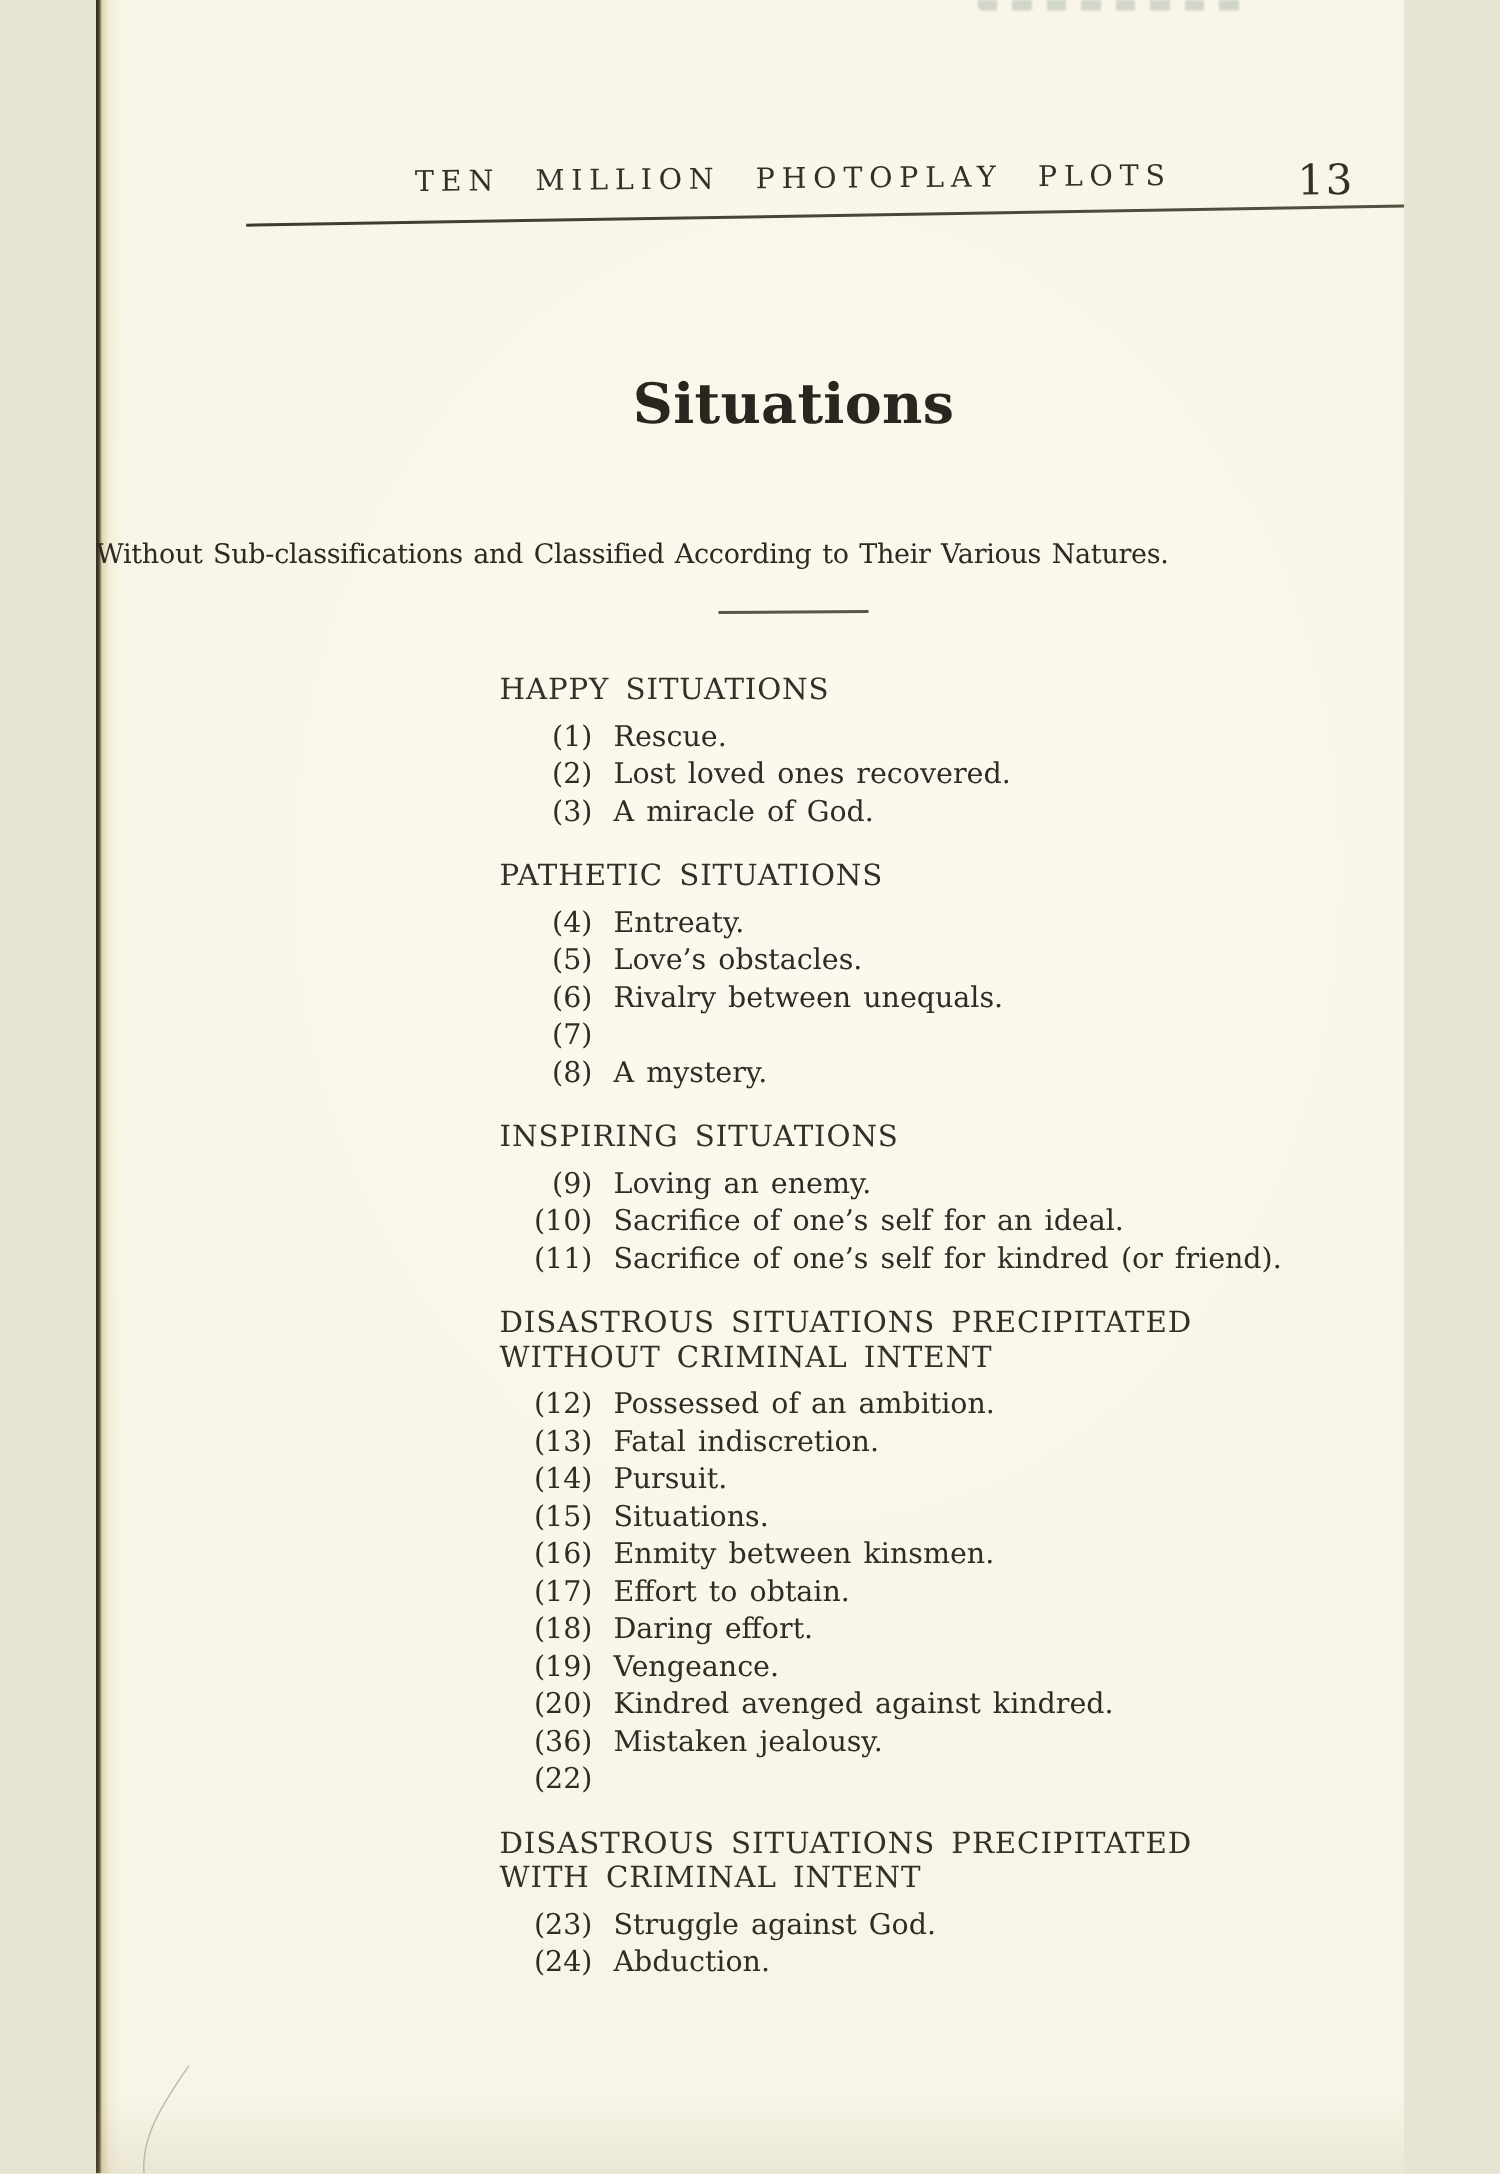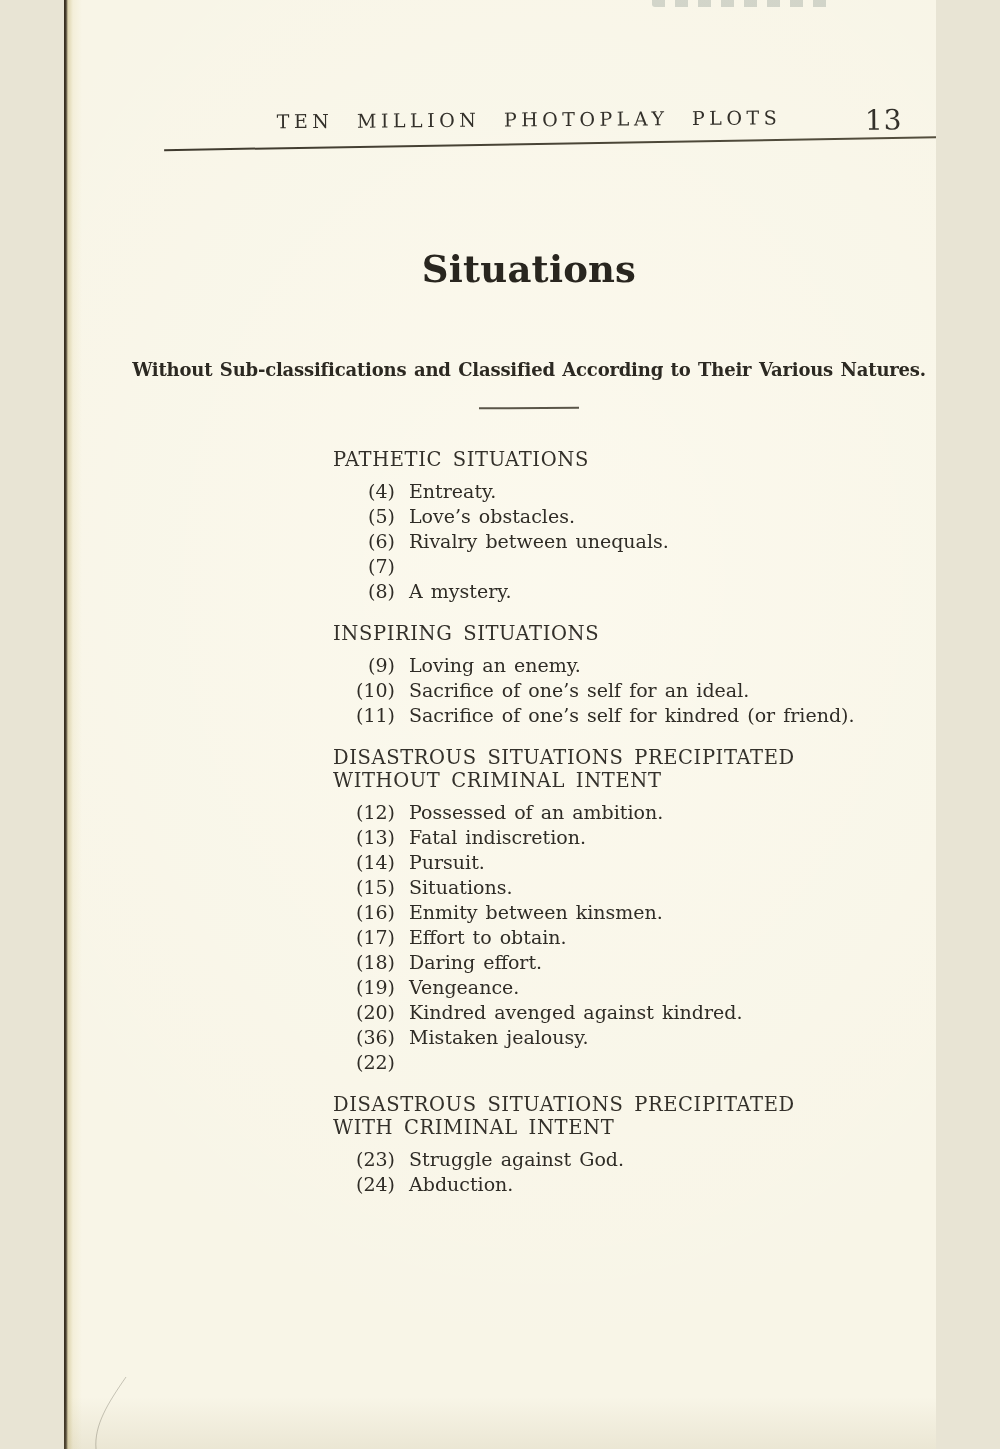--- a/index.html
+++ b/index.html
@@ -55,22 +55,22 @@
     transform:rotate(-0.5deg);transform-origin:left center;
   }
 
   
   .title{
     position:absolute;top:246px;left:0;width:930px;text-align:center;
     font-size:37px;font-weight:bold;line-height:47px;color:#29261f;
     letter-spacing:.2px;
   }
   .subtitle{
-    position:absolute;top:359px;left:0;width:930px;text-align:center;
-    font-size:18px;font-weight:bold;letter-spacing:-0.2px;word-spacing:1.5px;color:#2c2922;
+    position:absolute;top:359px;left:0;width:930px;text-align:left;
+    font-size:18px;font-weight:normal;letter-spacing:-0.2px;word-spacing:1.5px;color:#2c2922;
   }
   .title-divider{
     position:absolute;top:407px;left:415px;width:100px;height:2px;
     background:#5a5548;transform:rotate(-0.4deg);
   }
 
   
   .sections{position:absolute;top:448px;left:269px;width:600px;}
   .section{margin-bottom:18px;}
   .section-heading{
@@ -100,20 +100,39 @@
     <div class="header-rule"></div>
   </div>
 
   <div class="title">
     <div>Situations</div>
   </div>
   <div class="subtitle">Without Sub-classifications and Classified According to Their Various Natures.</div>
   <div class="title-divider"></div>
 
   <div class="sections">
+    <div class="section">
+      <div class="section-heading">HAPPY SITUATIONS</div>
+      <div class="section-list">
+    <div class="item">
+      <span class="item-num">(1)</span>
+      <span class="item-text">Rescue.</span>
+    </div>
+
+    <div class="item">
+      <span class="item-num">(2)</span>
+      <span class="item-text">Lost loved ones recovered.</span>
+    </div>
+
+    <div class="item">
+      <span class="item-num">(3)</span>
+      <span class="item-text">A miracle of God.</span>
+    </div>
+  </div>
+    </div>
 
     <div class="section">
       <div class="section-heading">PATHETIC SITUATIONS</div>
       <div class="section-list">
     <div class="item">
       <span class="item-num">(4)</span>
       <span class="item-text">Entreaty.</span>
     </div>
 
     <div class="item">

